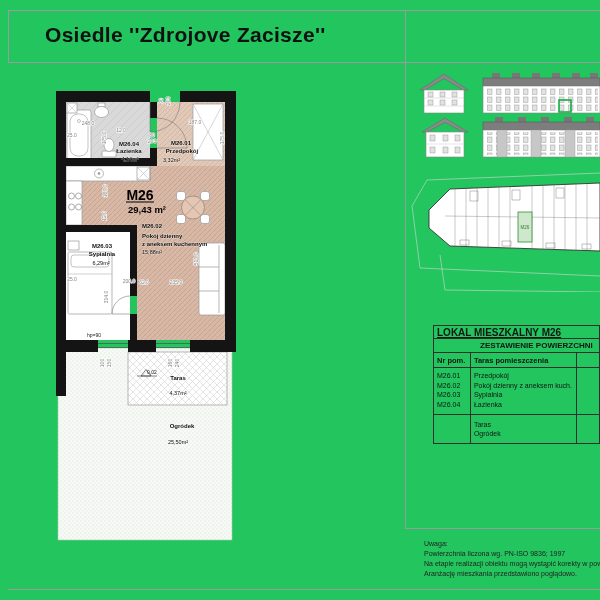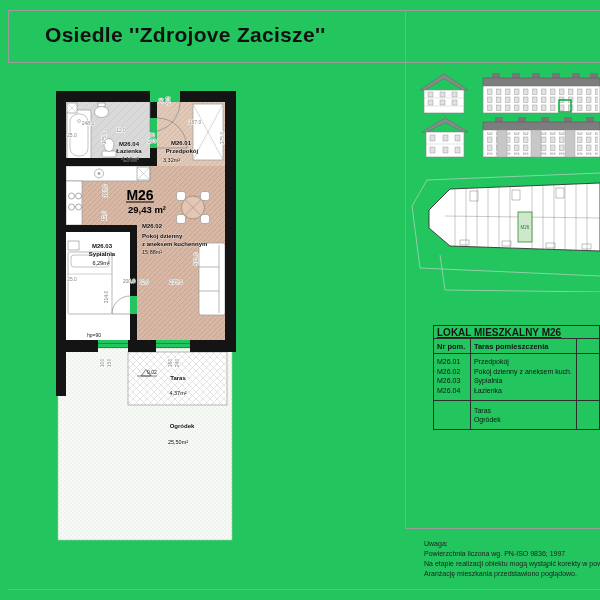--- a/index.html
+++ b/index.html
@@ -341,20 +341,23 @@
   <table class="sheet">
     <colgroup>
         <col style="width:50px">
         <col style="width:111px">
         <col style="width:160px">
       </colgroup>
     <tbody>
         <tr style="height:13px">
       <td colspan="3" class="t-title">LOKAL MIESZKALNY M26</td>
     </tr>
+    <tr style="height:14px">
+      <td colspan="3" class="t-sub">ZESTAWIENIE POWIERZCHNI</td>
+    </tr>
     <tr style="height:15px">
       <td class="t-head">Nr pom.</td>
       <td class="t-head">Taras pomieszczenia</td>
       <td></td>
     </tr>
     <tr style="height:47px">
       <td class="t-rows t-top">
         <div>M26.01</div>
         <div>M26.02</div>
         <div>M26.03</div>

